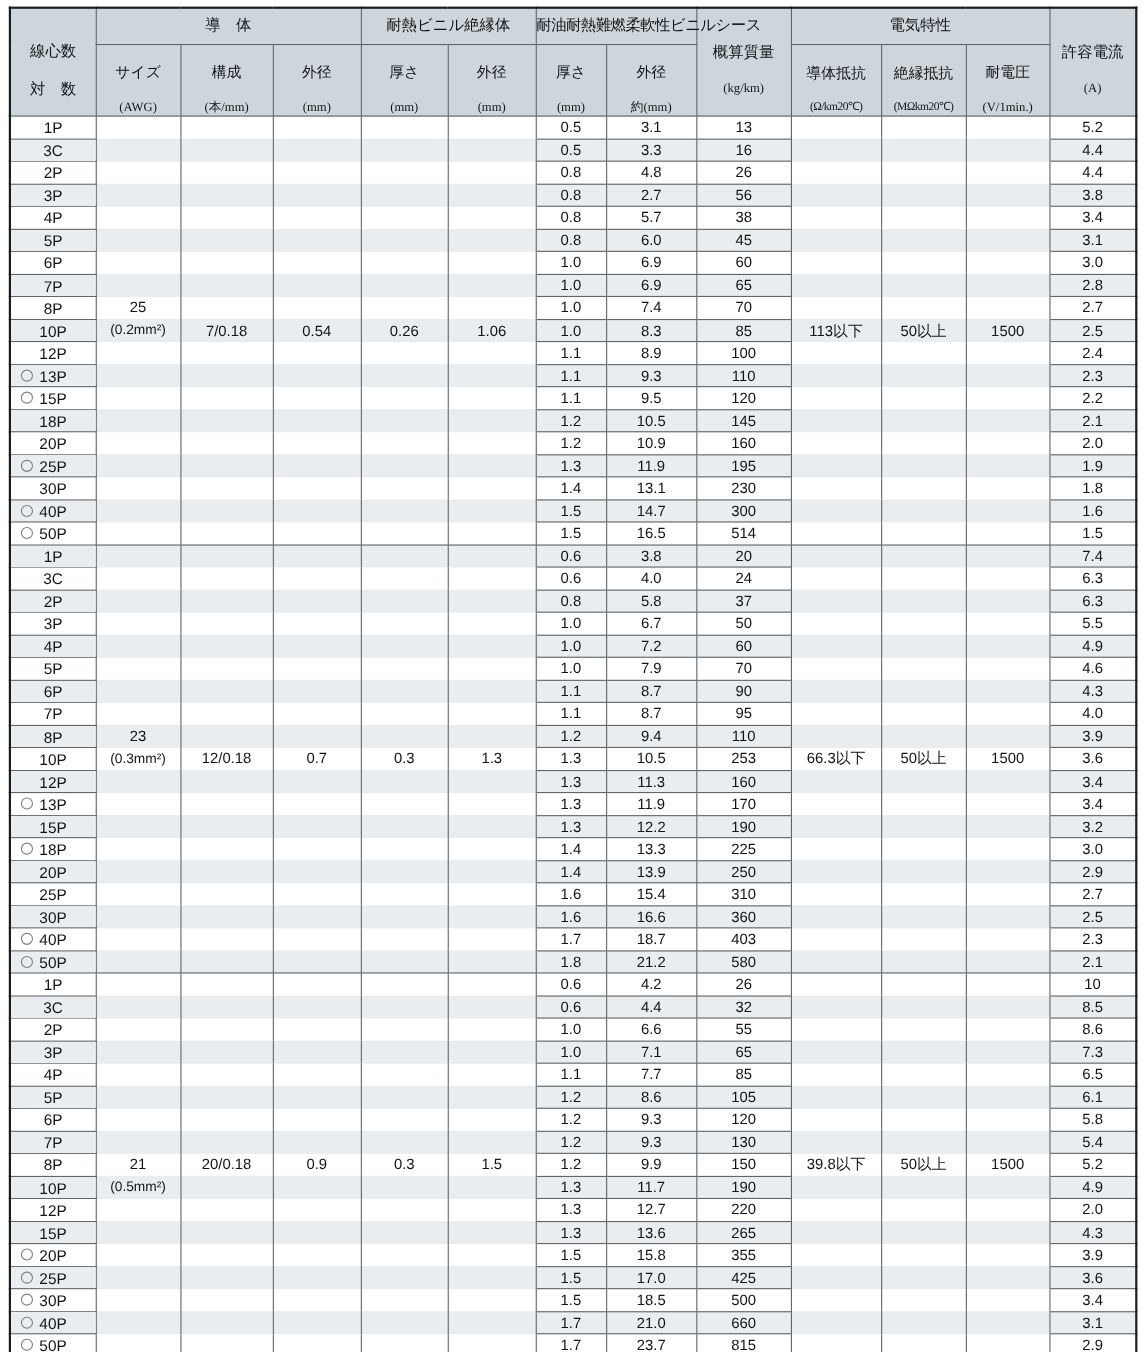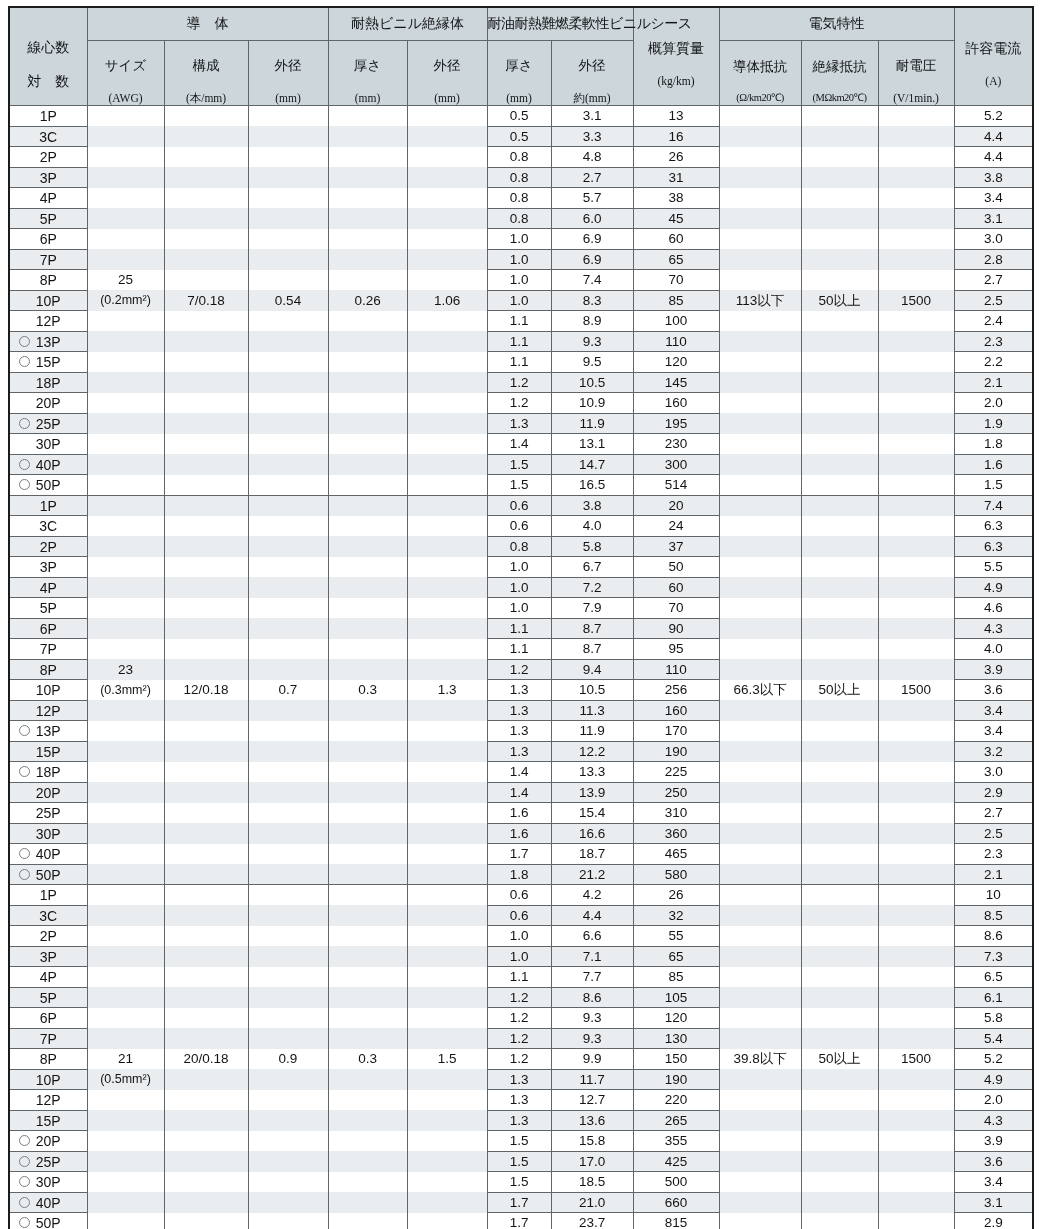--- a/index.html
+++ b/index.html
@@ -182,21 +182,21 @@
         </tr>
         <tr class="alt">
           <td class="hb lab"><span>3P</span></td>
           <td></td>
           <td></td>
           <td></td>
           <td></td>
           <td></td>
           <td class="hb">0.8</td>
           <td class="hb">2.7</td>
-          <td class="hb">31</td>
+          <td class="hb">56</td>
           <td></td>
           <td></td>
           <td></td>
           <td class="hb">3.8</td>
         </tr>
         <tr>
           <td class="hb lab"><span>4P</span></td>
           <td></td>
           <td></td>
           <td></td>
@@ -557,21 +557,21 @@
         </tr>
         <tr>
           <td class="hb lab"><span>10P</span></td>
           <td class="small">(0.3mm²)</td>
           <td>12/0.18</td>
           <td>0.7</td>
           <td>0.3</td>
           <td>1.3</td>
           <td class="hb">1.3</td>
           <td class="hb">10.5</td>
-          <td class="hb">256</td>
+          <td class="hb">253</td>
           <td>66.3以下</td>
           <td>50以上</td>
           <td>1500</td>
           <td class="hb">3.6</td>
         </tr>
         <tr class="alt">
           <td class="hb lab"><span>12P</span></td>
           <td></td>
           <td></td>
           <td></td>
@@ -677,21 +677,21 @@
         </tr>
         <tr>
           <td class="hb lab"><span class="circ"></span><span>40P</span></td>
           <td></td>
           <td></td>
           <td></td>
           <td></td>
           <td></td>
           <td class="hb">1.7</td>
           <td class="hb">18.7</td>
-          <td class="hb">465</td>
+          <td class="hb">403</td>
           <td></td>
           <td></td>
           <td></td>
           <td class="hb">2.3</td>
         </tr>
         <tr class="alt">
           <td class="hb lab"><span class="circ"></span><span>50P</span></td>
           <td class=" gb"></td>
           <td class="gb"></td>
           <td class="gb"></td>

